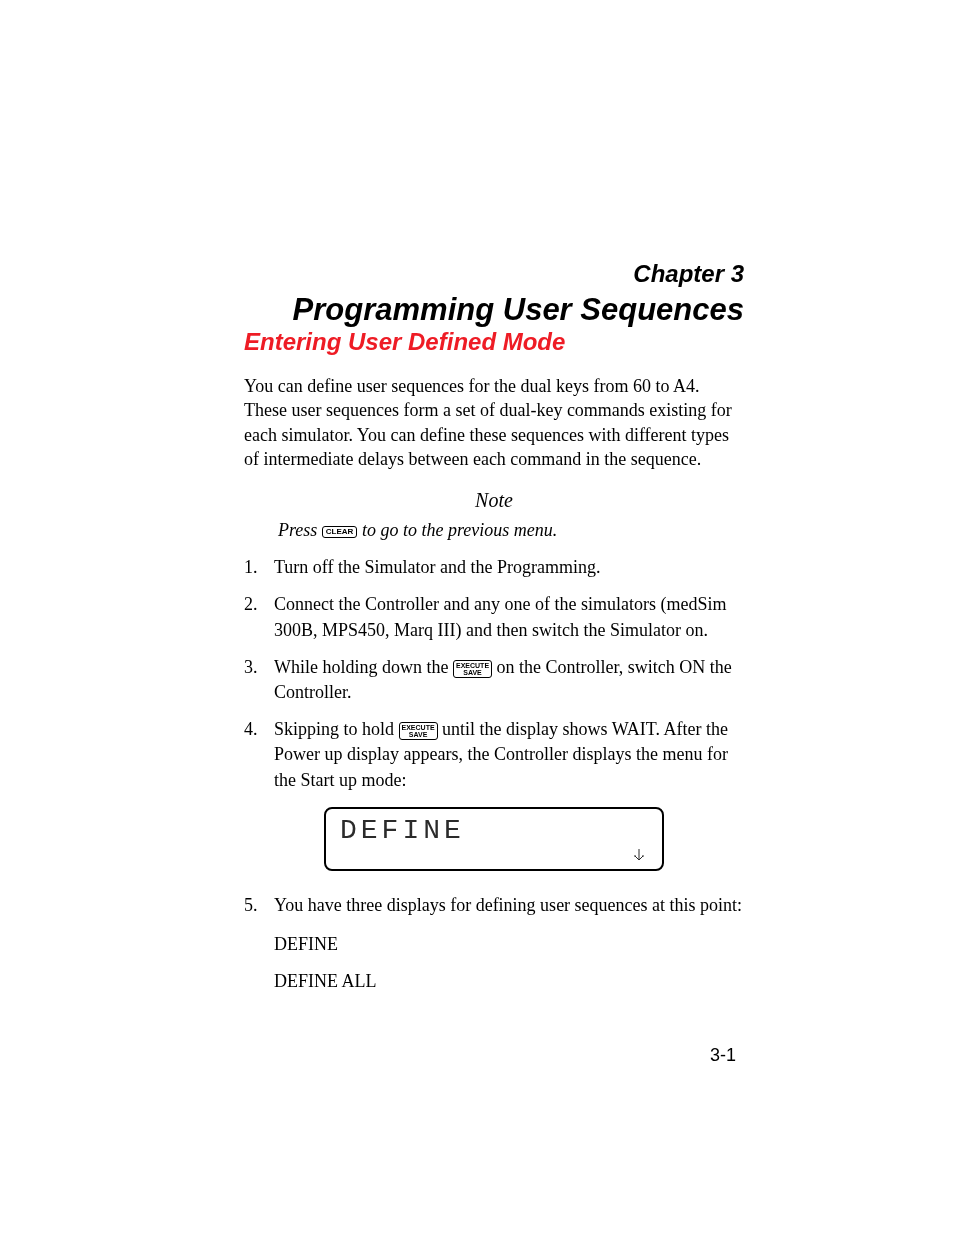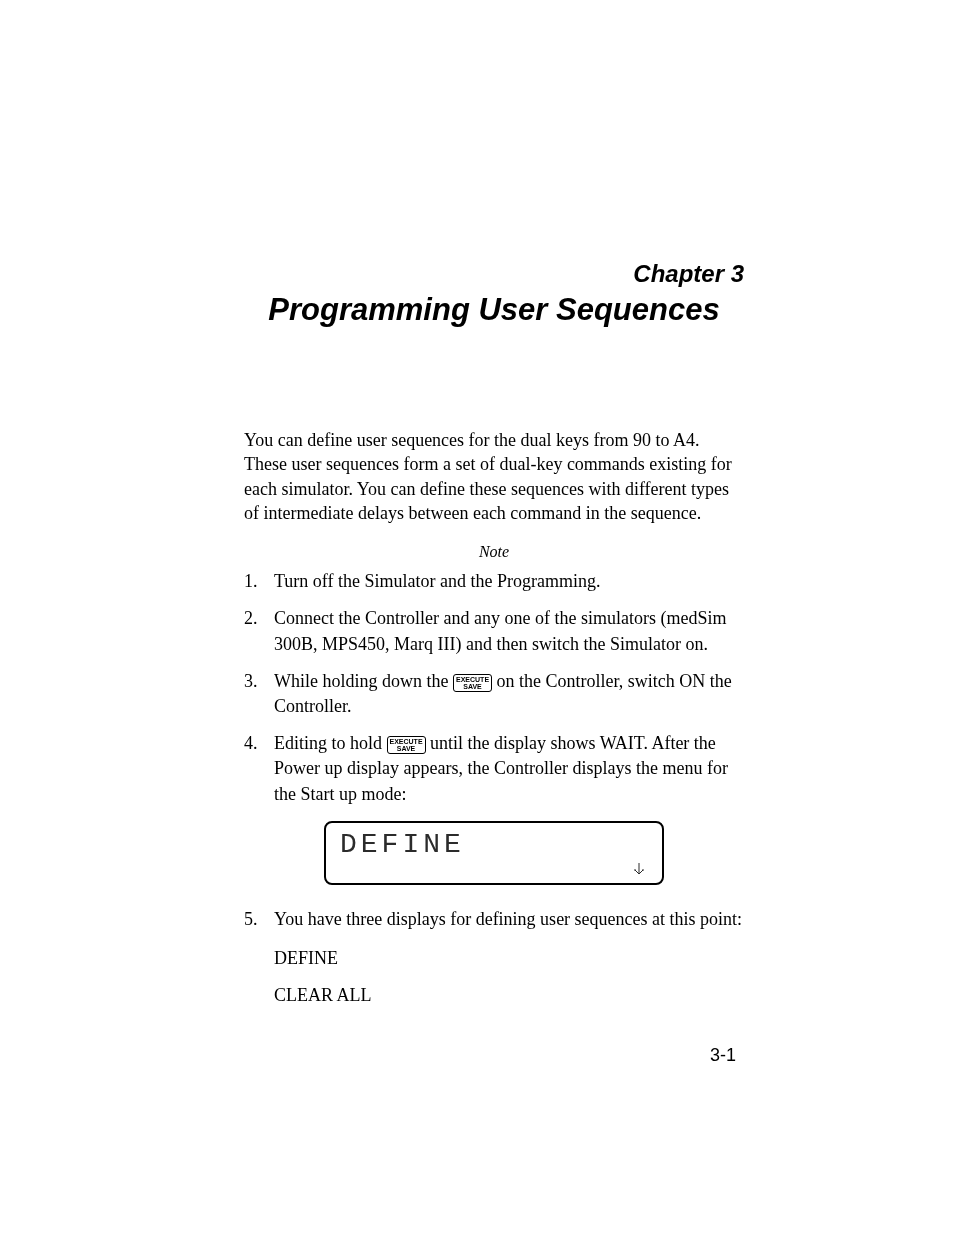--- a/index.html
+++ b/index.html
@@ -1,22 +1,22 @@
 <!DOCTYPE html>
 <html><head>
 <meta charset="utf-8">
 <style>
   * { box-sizing: border-box; margin: 0; padding: 0; }
   html, body { width: 954px; height: 1235px; background: #fff; font-family: "Times New Roman", Times, serif; color: #000; }
   .page { position: relative; width: 954px; height: 875px; padding: 260px 210px 0 244px; }
   .chapter-label { text-align: right; font-family: Arial, Helvetica, sans-serif; font-weight: bold; font-style: italic; font-size: 24px; margin-bottom: 4px; }
-  .chapter-title { text-align: center; font-family: Arial, Helvetica, sans-serif; font-weight: bold; font-style: italic; font-size: 31px; margin-bottom: 100px; }
+  .chapter-title { text-align: right; font-family: Arial, Helvetica, sans-serif; font-weight: bold; font-style: italic; font-size: 31px; }
   .section-heading { font-family: Arial, Helvetica, sans-serif; font-weight: bold; font-style: italic; color: #ee1c25; font-size: 24px; margin-bottom: 18px; }
   .body-text { font-size: 18px; line-height: 1.35; margin-bottom: 18px; }
-  .note-label { text-align: center; font-style: italic; font-size: 16px; margin-bottom: 8px; }
+  .note-label { text-align: center; font-style: italic; font-size: 20px; margin-bottom: 8px; }
   .note-line { font-style: italic; font-size: 18px; margin: 0 0 14px 34px; }
   .keycap {
     display: inline-block;
     border: 1px solid #000;
     border-radius: 3px;
     font-family: Arial, Helvetica, sans-serif;
     font-style: normal;
     font-weight: bold;
     font-size: 8px;
     line-height: 1.05;
@@ -54,45 +54,49 @@
   .page-number { position: absolute; right: 218px; top: 1045px; font-size: 18px; font-family: Arial, Helvetica, sans-serif; }
 </style>
 </head>
 <body>
 
 <div class="page">
 
   <div class="chapter-label">Chapter 3</div>
   <div class="chapter-title">Programming User Sequences</div>
 
+  <div class="section-heading">Entering User Defined Mode</div>
 
-  <p class="body-text">You can define user sequences for the dual keys from 90 to A4. These user sequences form a set of dual-key commands existing for each simulator. You can define these sequences with different types of intermediate delays between each command in the sequence.</p>
+  <p class="body-text">You can define user sequences for the dual keys from 60 to A4. These user sequences form a set of dual-key commands existing for each simulator. You can define these sequences with different types of intermediate delays between each command in the sequence.</p>
 
   <div class="note-label">Note</div>
+  <p class="note-line">
+    <span>Press </span><span class="keycap">CLEAR</span><span> to go to the previous menu.</span>
+  </p>
 
 
   <ol class="steps">
     <li>
       <span class="num">1.</span>
       <span class="txt">Turn off the Simulator and the Programming.</span>
     </li>
     <li>
       <span class="num">2.</span>
       <span class="txt">Connect the Controller and any one of the simulators (medSim 300B, MPS450, Marq III) and then switch the Simulator on.</span>
     </li>
     <li>
       <span class="num">3.</span>
       <span class="txt">
         <span>While holding down the </span><span class="keycap two-line"><span class="kl">EXECUTE</span><span class="kl">SAVE</span></span><span> on the Controller, switch ON the Controller.</span>
       </span>
     </li>
     <li>
       <span class="num">4.</span>
       <span class="txt">
-        <span>Editing to hold </span><span class="keycap two-line"><span class="kl">EXECUTE</span><span class="kl">SAVE</span></span><span> until the display shows WAIT. After the Power up display appears, the Controller displays the menu for the Start up mode:</span>
+        <span>Skipping to hold </span><span class="keycap two-line"><span class="kl">EXECUTE</span><span class="kl">SAVE</span></span><span> until the display shows WAIT. After the Power up display appears, the Controller displays the menu for the Start up mode:</span>
       </span>
     </li>
   </ol>
 
   <div class="lcd-wrap">
     <div class="lcd">
       <div class="lcd-text">DEFINE</div>
       <svg class="lcd-arrow" width="14" height="16" viewBox="0 0 14 16">
         <g stroke="#2b2b2b" stroke-width="1" fill="none">
           <line x1="7" y1="2" x2="7" y2="12"></line>
@@ -107,18 +111,18 @@
 
   <ol class="steps">
     <li>
       <span class="num">5.</span>
       <span class="txt">You have three displays for defining user sequences at this point:</span>
     </li>
   </ol>
 
   <div class="choices">
     <p>DEFINE</p>
-    <p>CLEAR ALL</p>
+    <p>DEFINE ALL</p>
   </div>
 
   <div class="page-number">3-1</div>
 
 </div>
 
 </body></html>

